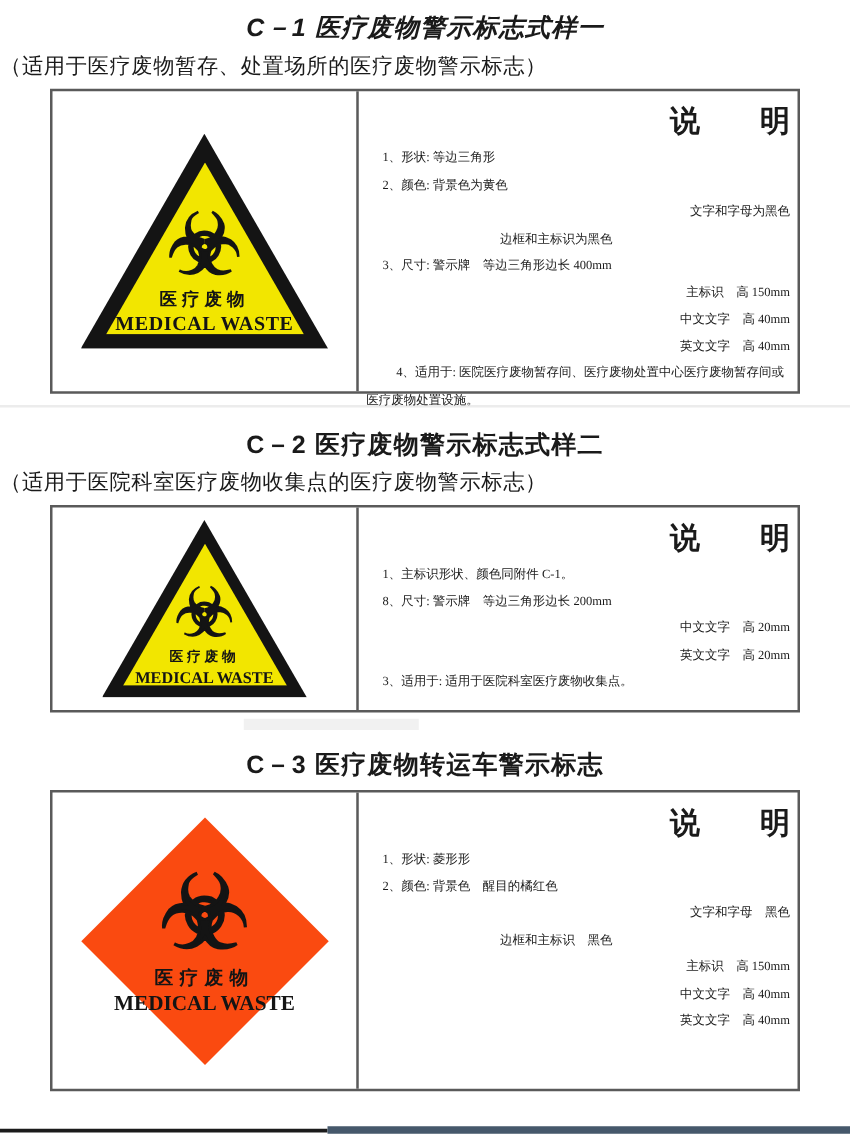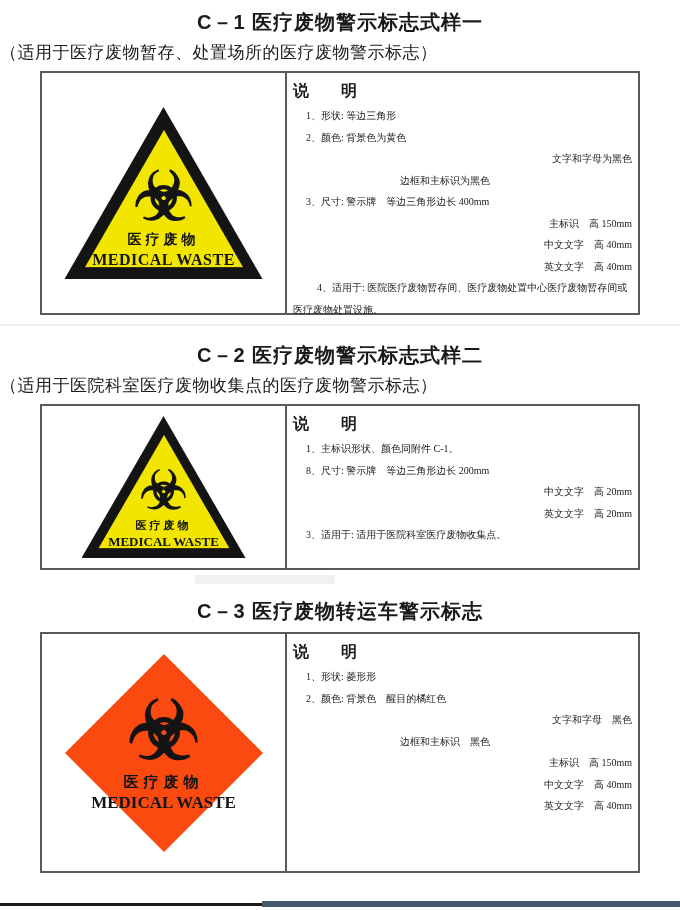--- a/index.html
+++ b/index.html
@@ -24,21 +24,21 @@
   }
   .sec-sub{
     font-size:17px;text-align:left;margin:5px 0 0;letter-spacing:.5px;
   }
   .spec-table{
     width:600px;margin:7px auto 0;display:flex;
     border:2px solid var(--line);box-sizing:border-box;background:#fff;
   }
   .sign-cell{width:243px;display:flex;align-items:center;justify-content:center;position:relative;}
   .note-cell{flex:1;border-left:2px solid var(--line);padding:4px 6px 0 6px;box-sizing:border-box;}
-  .note-head{text-align:left;font-size:16px;font-weight:700;margin:4px 0 3px;}
+  .note-head{text-align:right;font-size:24px;font-weight:700;margin:4px 0 3px;}
   .nline{font-size:10px;line-height:21.5px;margin:0;}
   .num{padding-left:13px;}
   .ind{padding-left:99px;text-align:right;}
   .ind2{padding-left:107px;}
   .wrapped{text-indent:24px;padding-left:0;}
   .h-t1{height:244px;}
   .h-t2{height:166px;}
   .h-t3{height:241px;}
 
   
@@ -72,21 +72,21 @@
   .d-zh{font-size:15px;font-weight:700;letter-spacing:5px;color:var(--ink);margin-top:3px;}
   .d-en{font-size:17px;font-weight:700;font-family:"Liberation Serif",serif;
     color:var(--ink);margin-top:1px;}
 
   
   .sep-full{height:2px;background:#ececec;margin-top:9px;}
   .sep-partial{width:140px;height:9px;background:#f1f1f1;margin:5px 0 0 195px;}
   .footer-left{position:absolute;left:0;top:903px;width:262px;height:3px;background:#1b1b1b;}
   .footer-right{position:absolute;left:262px;top:901px;width:418px;height:6px;background:#46586B;}
 
-  .mt1{padding-top:9px;}
+  .mt1{padding-top:9px;font-style:italic;}
   .mt-title2{margin-top:16px;}
   .mt-title3{margin-top:14px;}
 </style>
 </head>
 <body>
 
 <div>
   <h2 class="sec-title mt1">C－1 医疗废物警示标志式样一</h2>
   <p class="sec-sub">（适用于医疗废物暂存、处置场所的医疗废物警示标志）</p>
 

